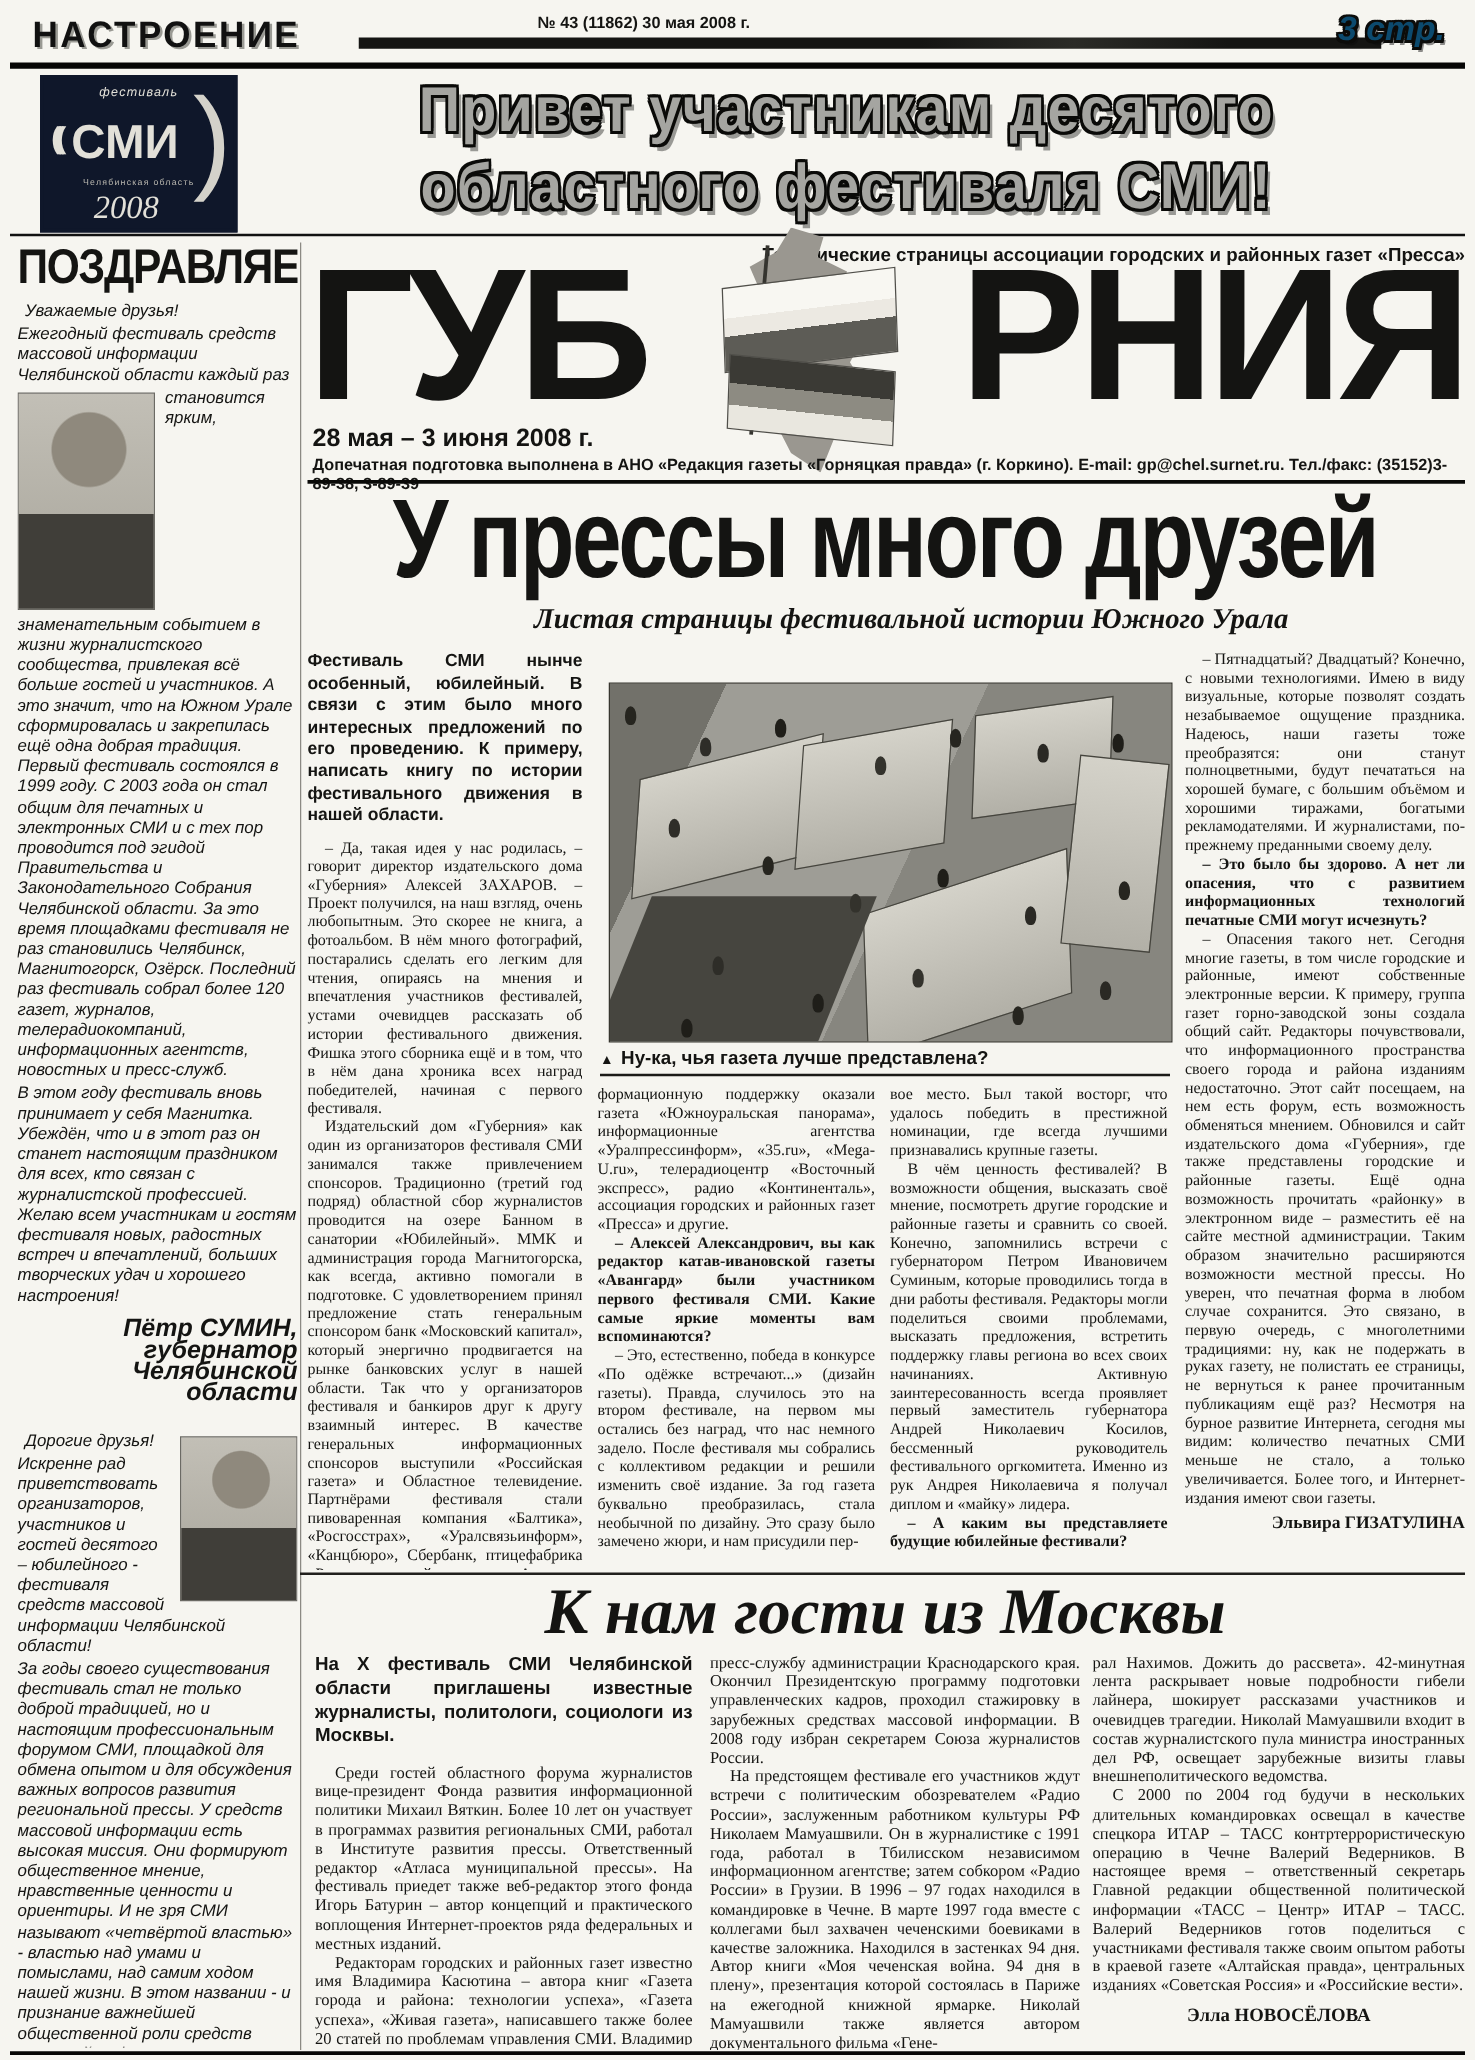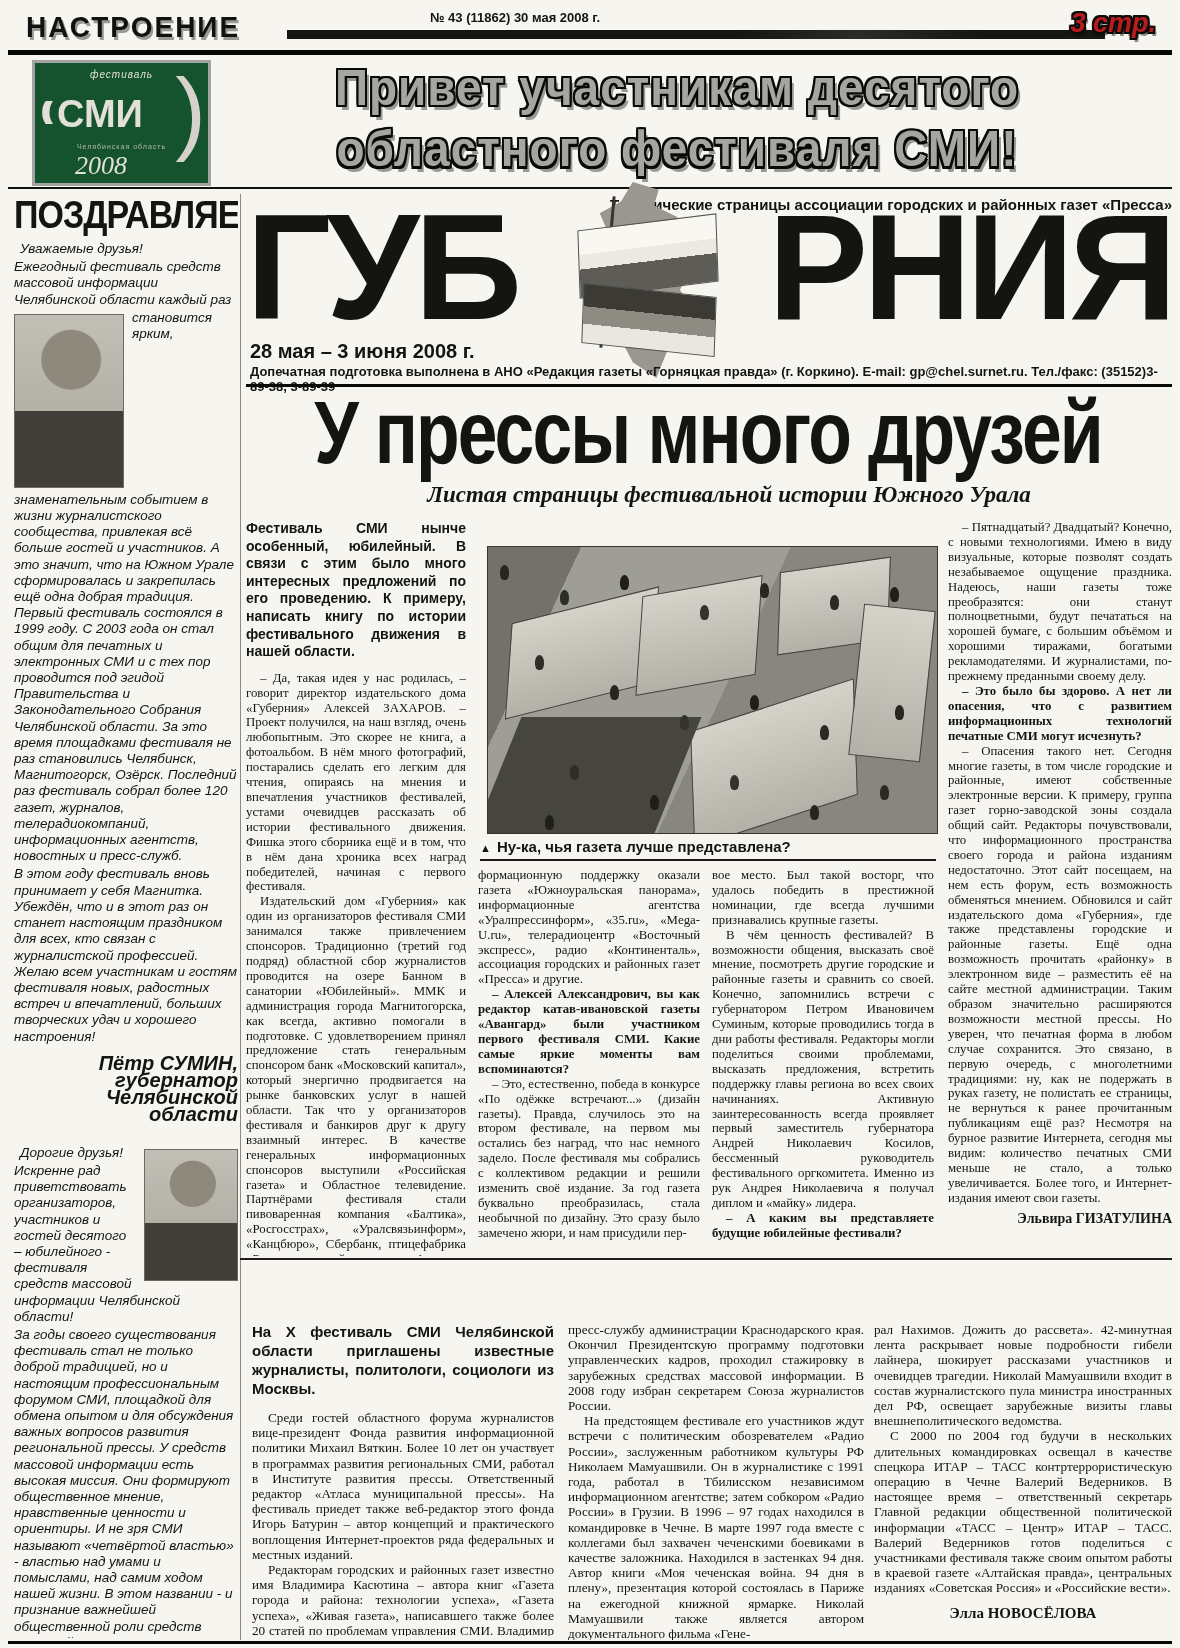--- a/index.html
+++ b/index.html
@@ -6,28 +6,28 @@
   #page{position:relative;width:1180px;height:1648px;background:#f6f5f0;overflow:hidden;
         font-family:"Liberation Sans","DejaVu Sans",sans-serif;color:#141412;}
   .abs{position:absolute;}
 
   
   .hdr-section{left:26px;top:12px;font-size:28px;font-weight:800;letter-spacing:2px;color:#111;
     text-shadow:2px 2px 0 #9a9a94;transform:scaleY(1.05);}
   .hdr-issue{left:430px;top:10px;width:320px;font-size:13px;font-weight:700;}
   .hdr-bar{left:287px;top:30px;width:818px;height:9px;
     background:linear-gradient(90deg,#151513 0 55%,#2b2b27 70%,#151513 85%);}
-  .hdr-page{right:24px;top:8px;font-size:27px;font-weight:800;font-style:italic;color:#b91c1c;
+  .hdr-page{right:24px;top:8px;font-size:27px;font-weight:800;font-style:italic;color:#0c4a6e;
     text-shadow:-2px -2px 0 #0c0c0a,2px -2px 0 #0c0c0a,-2px 2px 0 #0c0c0a,2px 2px 0 #0c0c0a,
       0 2px 0 #0c0c0a,0 -2px 0 #0c0c0a,2px 0 0 #0c0c0a,-2px 0 0 #0c0c0a,3px 4px 0 rgba(10,10,10,.45);}
   .rule-top{left:8px;top:50px;width:1164px;height:5px;background:#060605;}
 
   
-  .logo{left:32px;top:60px;width:152px;height:120px;background:#14532d;border:3px solid #a3a3a3;
-        color:#e2e0d8;overflow:hidden;padding-left:21px;}
+  .logo{left:32px;top:60px;width:152px;height:120px;background:#0f172a;border:3px solid #0f172a;
+        color:#e2e0d8;overflow:hidden;}
   .logo span{position:absolute;}
   .logo-fest{top:6px;left:0;width:100%;text-align:center;font-size:10px;letter-spacing:1px;font-style:italic;}
   .logo-waves{left:6px;top:34px;font-size:24px;font-weight:700;letter-spacing:-6px;}
   .logo-name{left:22px;top:30px;font-size:38px;font-weight:800;}
   .logo-paren{right:2px;top:-4px;font-size:92px;font-weight:300;color:#d4d2ca;}
   .logo-region{top:80px;left:0;width:100%;text-align:center;font-size:7px;letter-spacing:1px;color:#b9b7af;}
   .logo-year{left:40px;top:88px;font-size:26px;font-style:italic;font-family:"Liberation Serif",serif;}
   .banner{left:196px;top:62px;width:962px;text-align:center;transform:scaleY(1.1);}
   .banner div{font-size:46px;line-height:56px;font-weight:800;letter-spacing:1px;color:#a5a5a1;
     text-shadow:-2px -2px 0 #0a0a08,2px -2px 0 #0a0a08,-2px 2px 0 #0a0a08,2px 2px 0 #0a0a08,
@@ -209,20 +209,21 @@
   </div>
   <div class="abs col col4">
     <p>– Пятнадцатый? Двадцатый? Конечно, с новыми технологиями. Имею в виду визуальные, которые позволят создать незабываемое ощущение праздника. Надеюсь, наши газеты тоже преобразятся: они станут полноцветными, будут печататься на хорошей бумаге, с большим объёмом и хорошими тиражами, богатыми рекламодателями. И журналистами, по-прежнему преданными своему делу.</p>
     <p class="q">– Это было бы здорово. А нет ли опасения, что с развитием информационных технологий печатные СМИ могут исчезнуть?</p>
     <p>– Опасения такого нет. Сегодня многие газеты, в том числе городские и районные, имеют собственные электронные версии. К примеру, группа газет горно-заводской зоны создала общий сайт. Редакторы почувствовали, что информационного пространства своего города и района изданиям недостаточно. Этот сайт посещаем, на нем есть форум, есть возможность обменяться мнением. Обновился и сайт издательского дома «Губерния», где также представлены городские и районные газеты. Ещё одна возможность прочитать «районку» в электронном виде – разместить её на сайте местной администрации. Таким образом значительно расширяются возможности местной прессы. Но уверен, что печатная форма в любом случае сохранится. Это связано, в первую очередь, с многолетними традициями: ну, как не подержать в руках газету, не полистать ее страницы, не вернуться к ранее прочитанным публикациям ещё раз? Несмотря на бурное развитие Интернета, сегодня мы видим: количество печатных СМИ меньше не стало, а только увеличивается. Более того, и Интернет-издания имеют свои газеты.</p>
     <div class="sig-r">Эльвира ГИЗАТУЛИНА</div>
   </div>
 
   <div class="abs rule-mid"></div>
 
+  <div class="abs guests-headline">К нам гости из Москвы</div>
   <div class="abs bcol bcol1">
     <p class="lead">На X фестиваль СМИ Челябинской области приглашены известные журналисты, политологи, социологи из Москвы.</p>
     <p>Среди гостей областного форума журналистов вице-президент Фонда развития информационной политики Михаил Вяткин. Более 10 лет он участвует в программах развития региональных СМИ, работал в Институте развития прессы. Ответственный редактор «Атласа муниципальной прессы». На фестиваль приедет также веб-редактор этого фонда Игорь Батурин – автор концепций и практического воплощения Интернет-проектов ряда федеральных и местных изданий.</p>
     <p>Редакторам городских и районных газет известно имя Владимира Касютина – автора книг «Газета города и района: технологии успеха», «Газета успеха», «Живая газета», написавшего также более 20 статей по проблемам управления СМИ. Владимир Касютин сам работал руководителем СМИ, возглавлял</p>
   </div>
   <div class="abs bcol bcol2">
     <p style="text-indent:0">пресс-службу администрации Краснодарского края. Окончил Президентскую программу подготовки управленческих кадров, проходил стажировку в зарубежных средствах массовой информации. В 2008 году избран секретарем Союза журналистов России.</p>
     <p>На предстоящем фестивале его участников ждут встречи с политическим обозревателем «Радио России», заслуженным работником культуры РФ Николаем Мамуашвили. Он в журналистике с 1991 года, работал в Тбилисском независимом информационном агентстве; затем собкором «Радио России» в Грузии. В 1996 – 97 годах находился в командировке в Чечне. В марте 1997 года вместе с коллегами был захвачен чеченскими боевиками в качестве заложника. Находился в застенках 94 дня. Автор книги «Моя чеченская война. 94 дня в плену», презентация которой состоялась в Париже на ежегодной книжной ярмарке. Николай Мамуашвили также является автором документального фильма «Гене-</p>
   </div>
   <div class="abs bcol bcol3">

